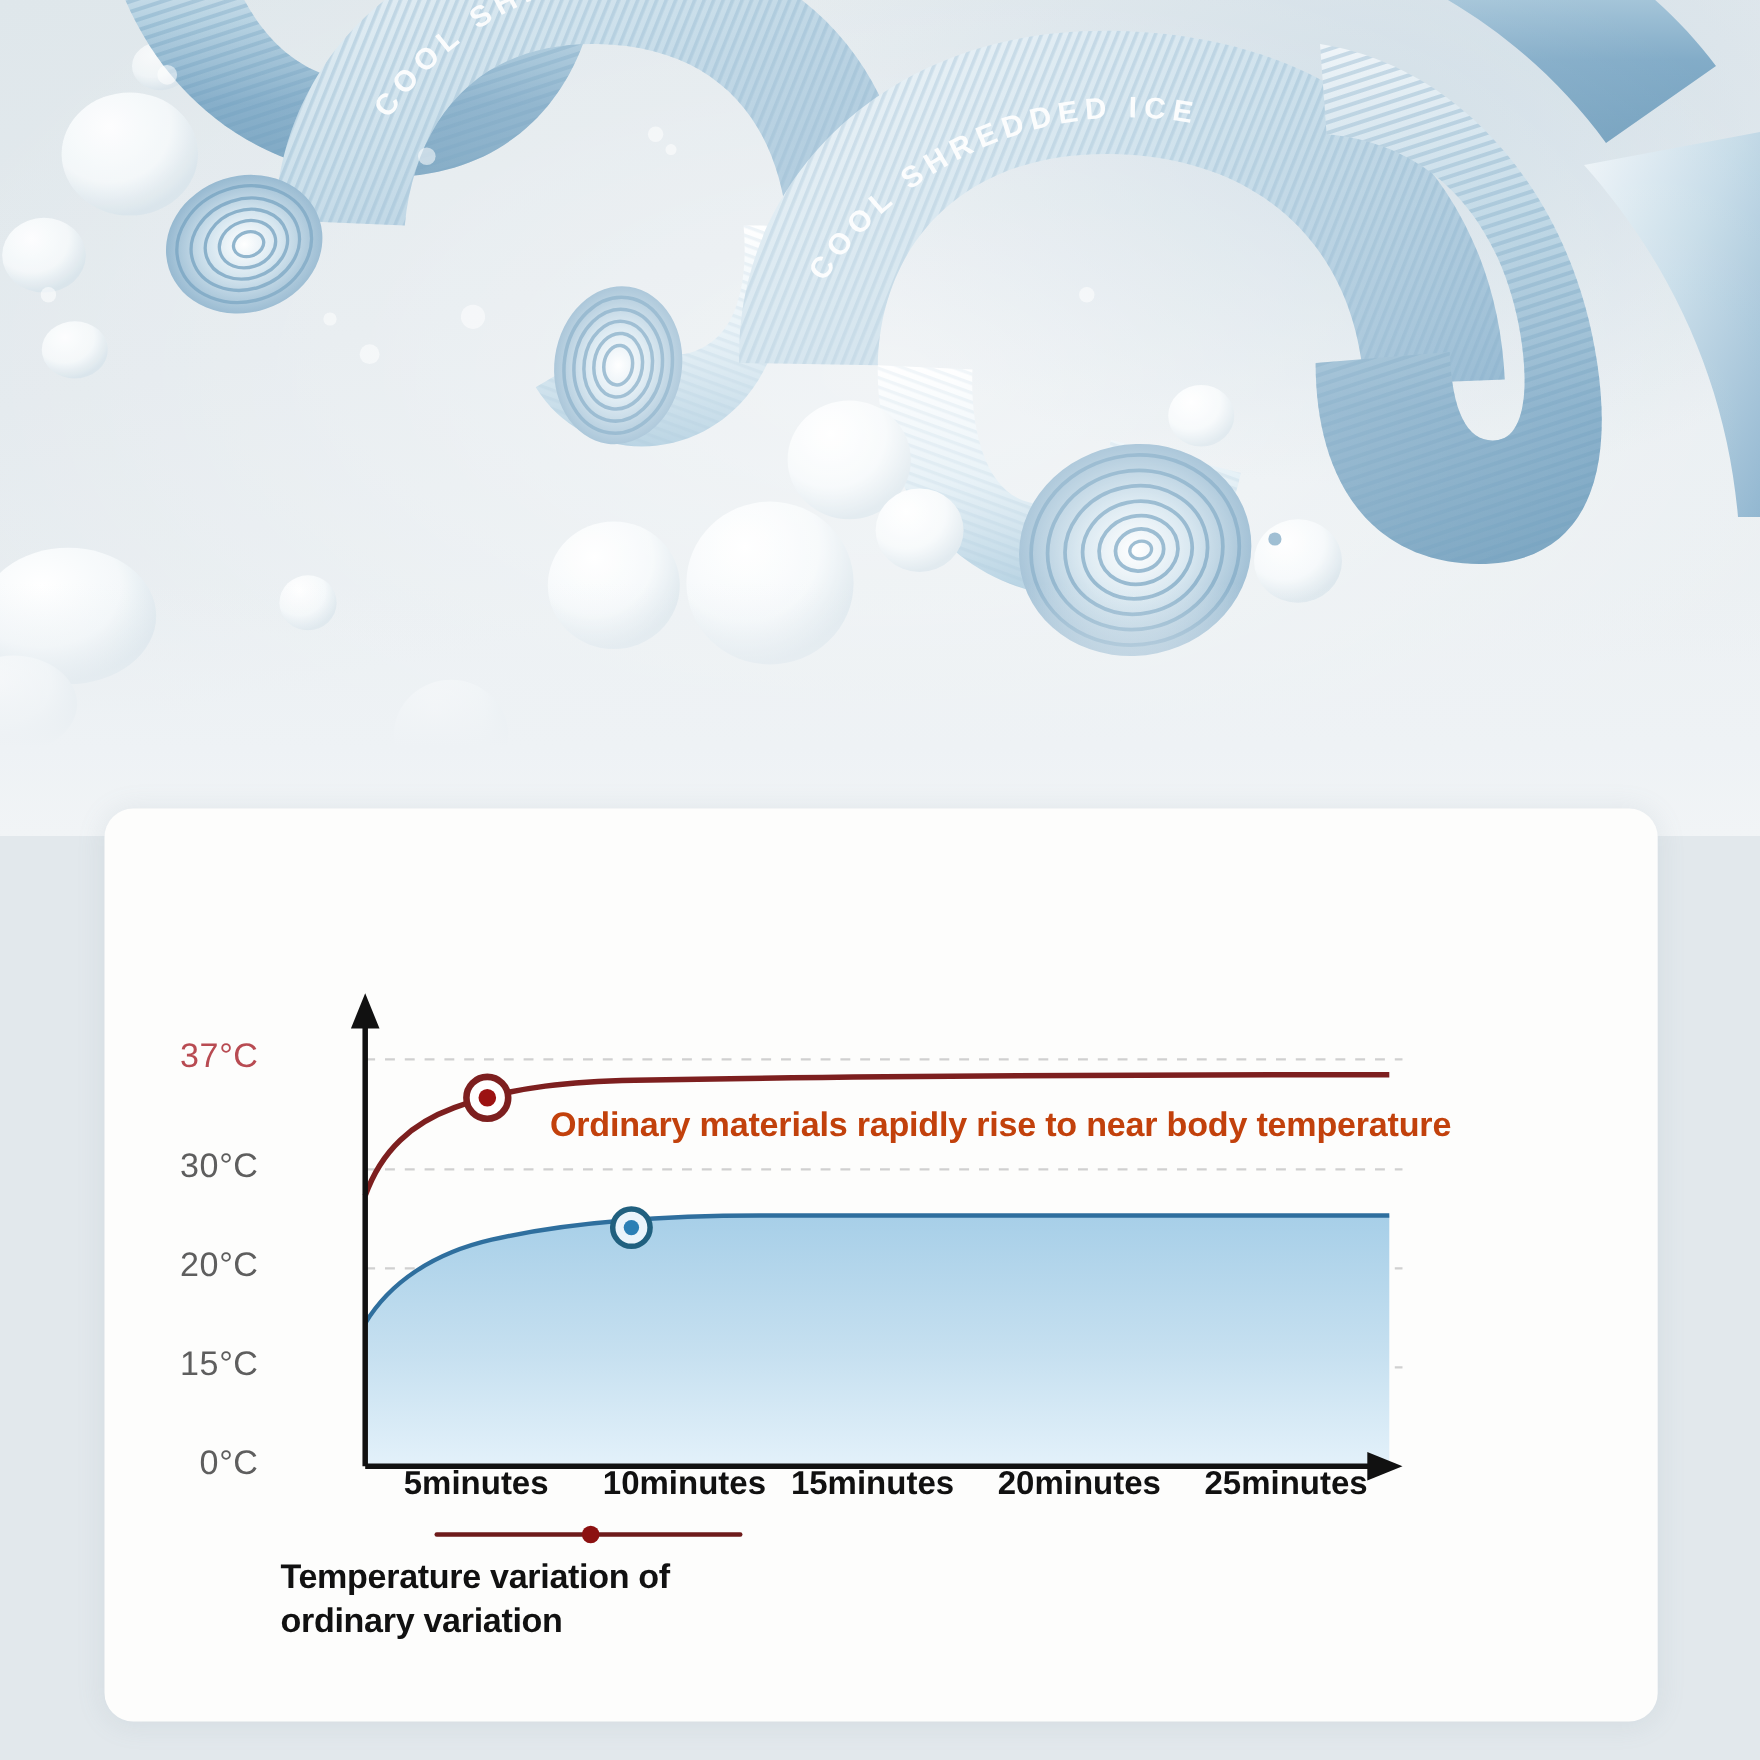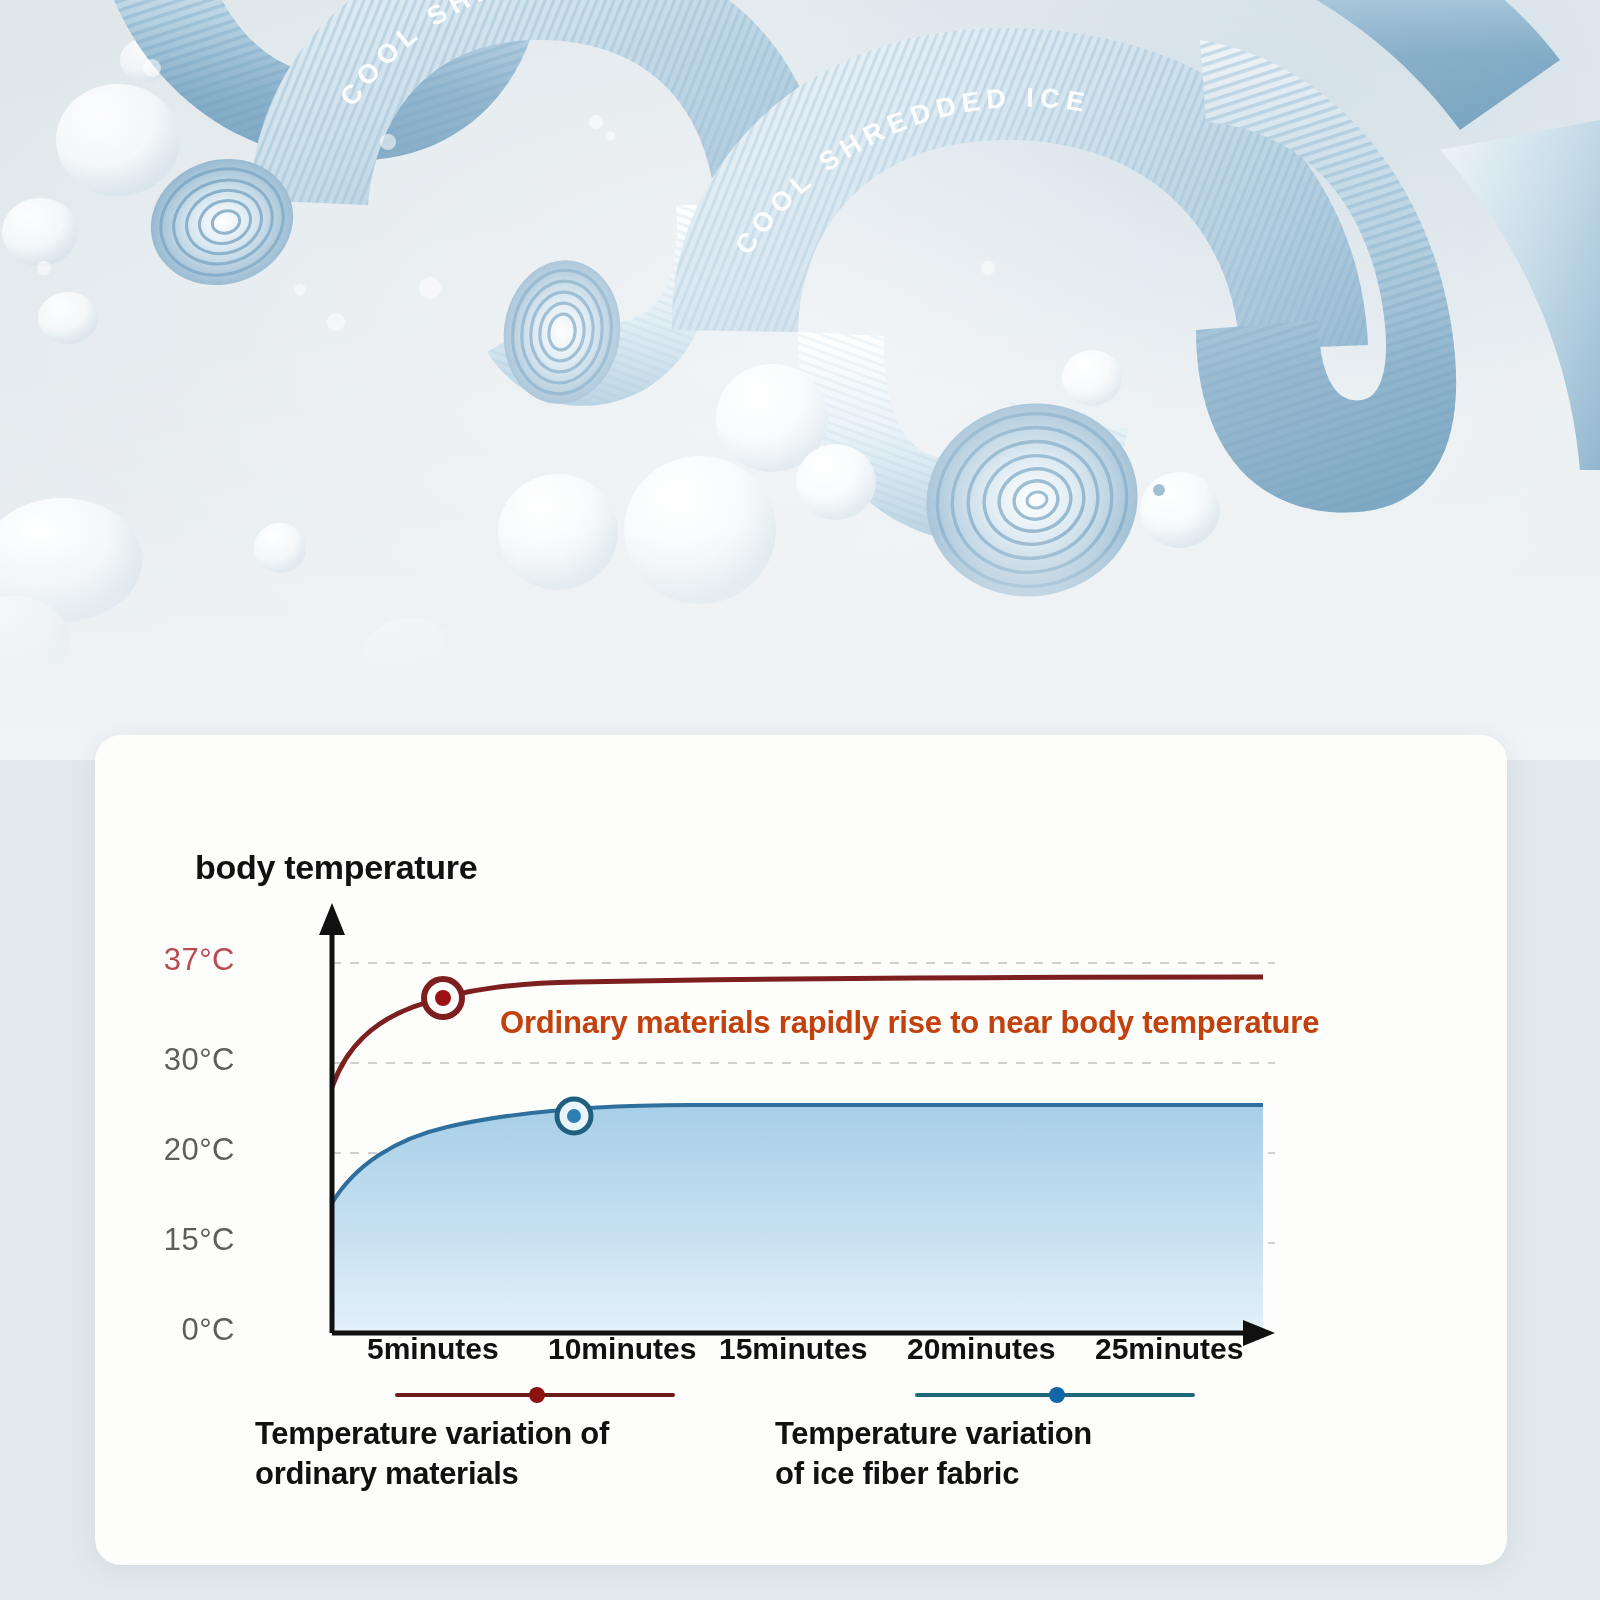--- a/index.html
+++ b/index.html
@@ -233,21 +233,20 @@
       </g>
     </svg>
 
     <div class="hero-vig"></div>
     <div class="hero-fade"></div>
   </div>
 
   <div class="card">
     <div class="chart-wrap">
 
-      <div class="axis-title">body temperature</div>
 
       <div class="ytick hot" style="left:20px;top:177px;">37°C</div>
       <div class="ytick" style="left:20px;top:277px;">30°C</div>
       <div class="ytick" style="left:20px;top:367px;">20°C</div>
       <div class="ytick" style="left:20px;top:457px;">15°C</div>
       <div class="ytick" style="left:20px;top:547px;">0°C</div>
 
       <svg width="1412" height="830" viewBox="0 0 1412 830">
         <defs>
           <linearGradient id="areaFill" x1="0" y1="0" x2="0" y2="1">
@@ -295,30 +294,22 @@
       <div class="xtick" style="left:1000px;">25minutes</div>
 
       <div class="legend">
 
         <div class="legend-item lg-red">
           <div class="legend-swatch">
             <div class="ln" style="background:#6e1b1b;"></div>
             <div class="dot" style="background:#8c1111;"></div>
           </div>
           <div class="legend-label">Temperature variation of</div>
-          <div class="legend-label">ordinary materials</div>
+          <div class="legend-label">ordinary variation</div>
         </div>
 
-        <div class="legend-item lg-blue">
-          <div class="legend-swatch">
-            <div class="ln" style="background:#1c6877;"></div>
-            <div class="dot" style="background:#1266a8;"></div>
-          </div>
-          <div class="legend-label">Temperature variation</div>
-          <div class="legend-label">of ice fiber fabric</div>
-        </div>
 
       </div>
 
     </div>
   </div>
 
 </div>
 
 </body></html>

